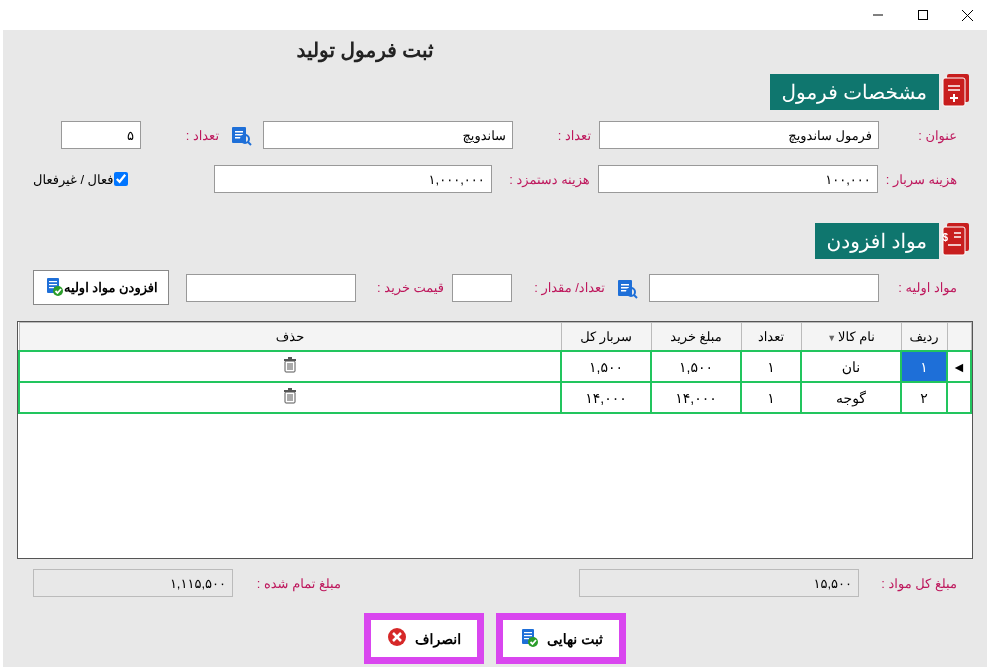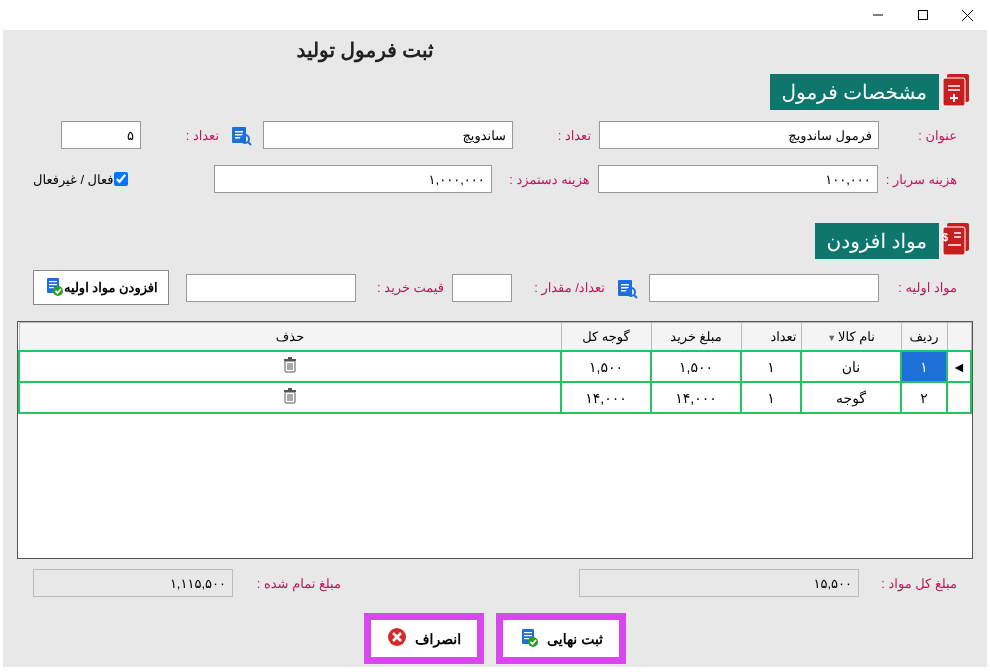--- a/index.html
+++ b/index.html
@@ -36,21 +36,21 @@
 .row-idx { background: #1e6fd8; color: #fff; }
 .row-idx.alt { background: #fff; color: #000; }
 .trash-icon { cursor: pointer; display: inline-flex; }
 .footer-row { display: flex; align-items: center; padding: 10px 30px; gap: 8px; }
 .footer-buttons { display: flex; justify-content: center; gap: 12px; padding: 6px 0 0 0; }
 .action-btn { background: #fff; border: 7px solid #d946ef; padding: 7px 16px; display: inline-flex; align-items: center; gap: 8px; cursor: pointer; font-family: inherit; font-weight: bold; font-size: 14px; }
 .spacer { flex: 1; }
 .rowsel { width: 24px; }
 th.col-idx { width: 46px; }
 th.col-name { width: 100px; }
-th.col-qty { width: 60px; text-align: right; }
+th.col-qty { width: 60px; }
 th.col-price { width: 90px; }
 th.col-total { width: 90px; }
 .sort-arrow { font-size: 9px; color: #666; margin-right: 2px; }
 </style>
 </head>
 <body>
 
 <div class="window">
   <div class="titlebar">
     <div class="titlebar-buttons">
@@ -177,21 +177,21 @@
 
     <div class="table-wrap">
       <table>
         <thead>
           <tr>
             <th class="rowsel"></th>
             <th class="col-idx">ردیف</th>
             <th class="col-name"><span>نام کالا</span><span class="sort-arrow">▼</span></th>
             <th class="col-qty">تعداد</th>
             <th class="col-price">مبلغ خرید</th>
-            <th class="col-total">گوجه کل</th>
+            <th class="col-total">سربار کل</th>
             <th>حذف</th>
           </tr>
         </thead>
         <tbody id="tbody">
             <tr>
               <td>◄</td>
               <td class="row-idx">۱</td>
               <td>نان</td>
               <td>۱</td>
               <td>۱,۵۰۰</td>

